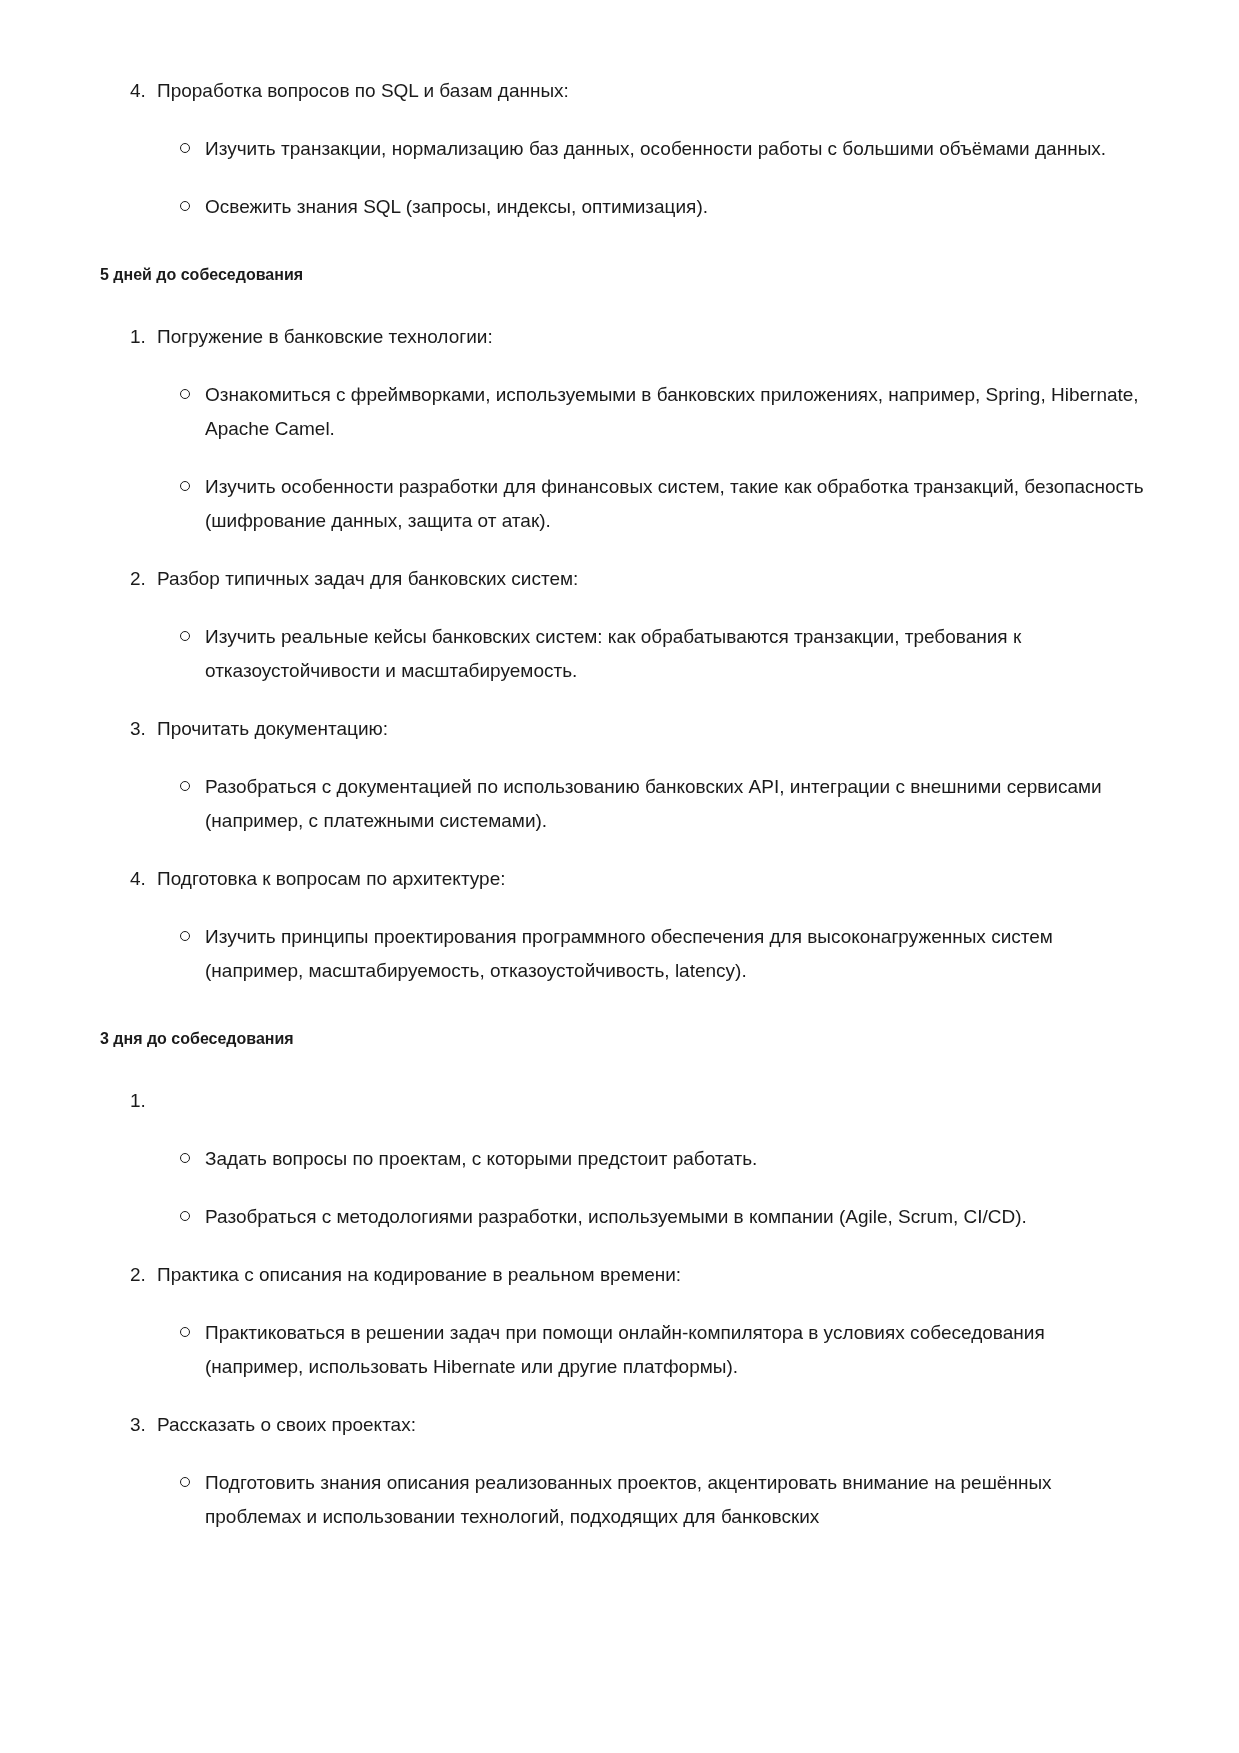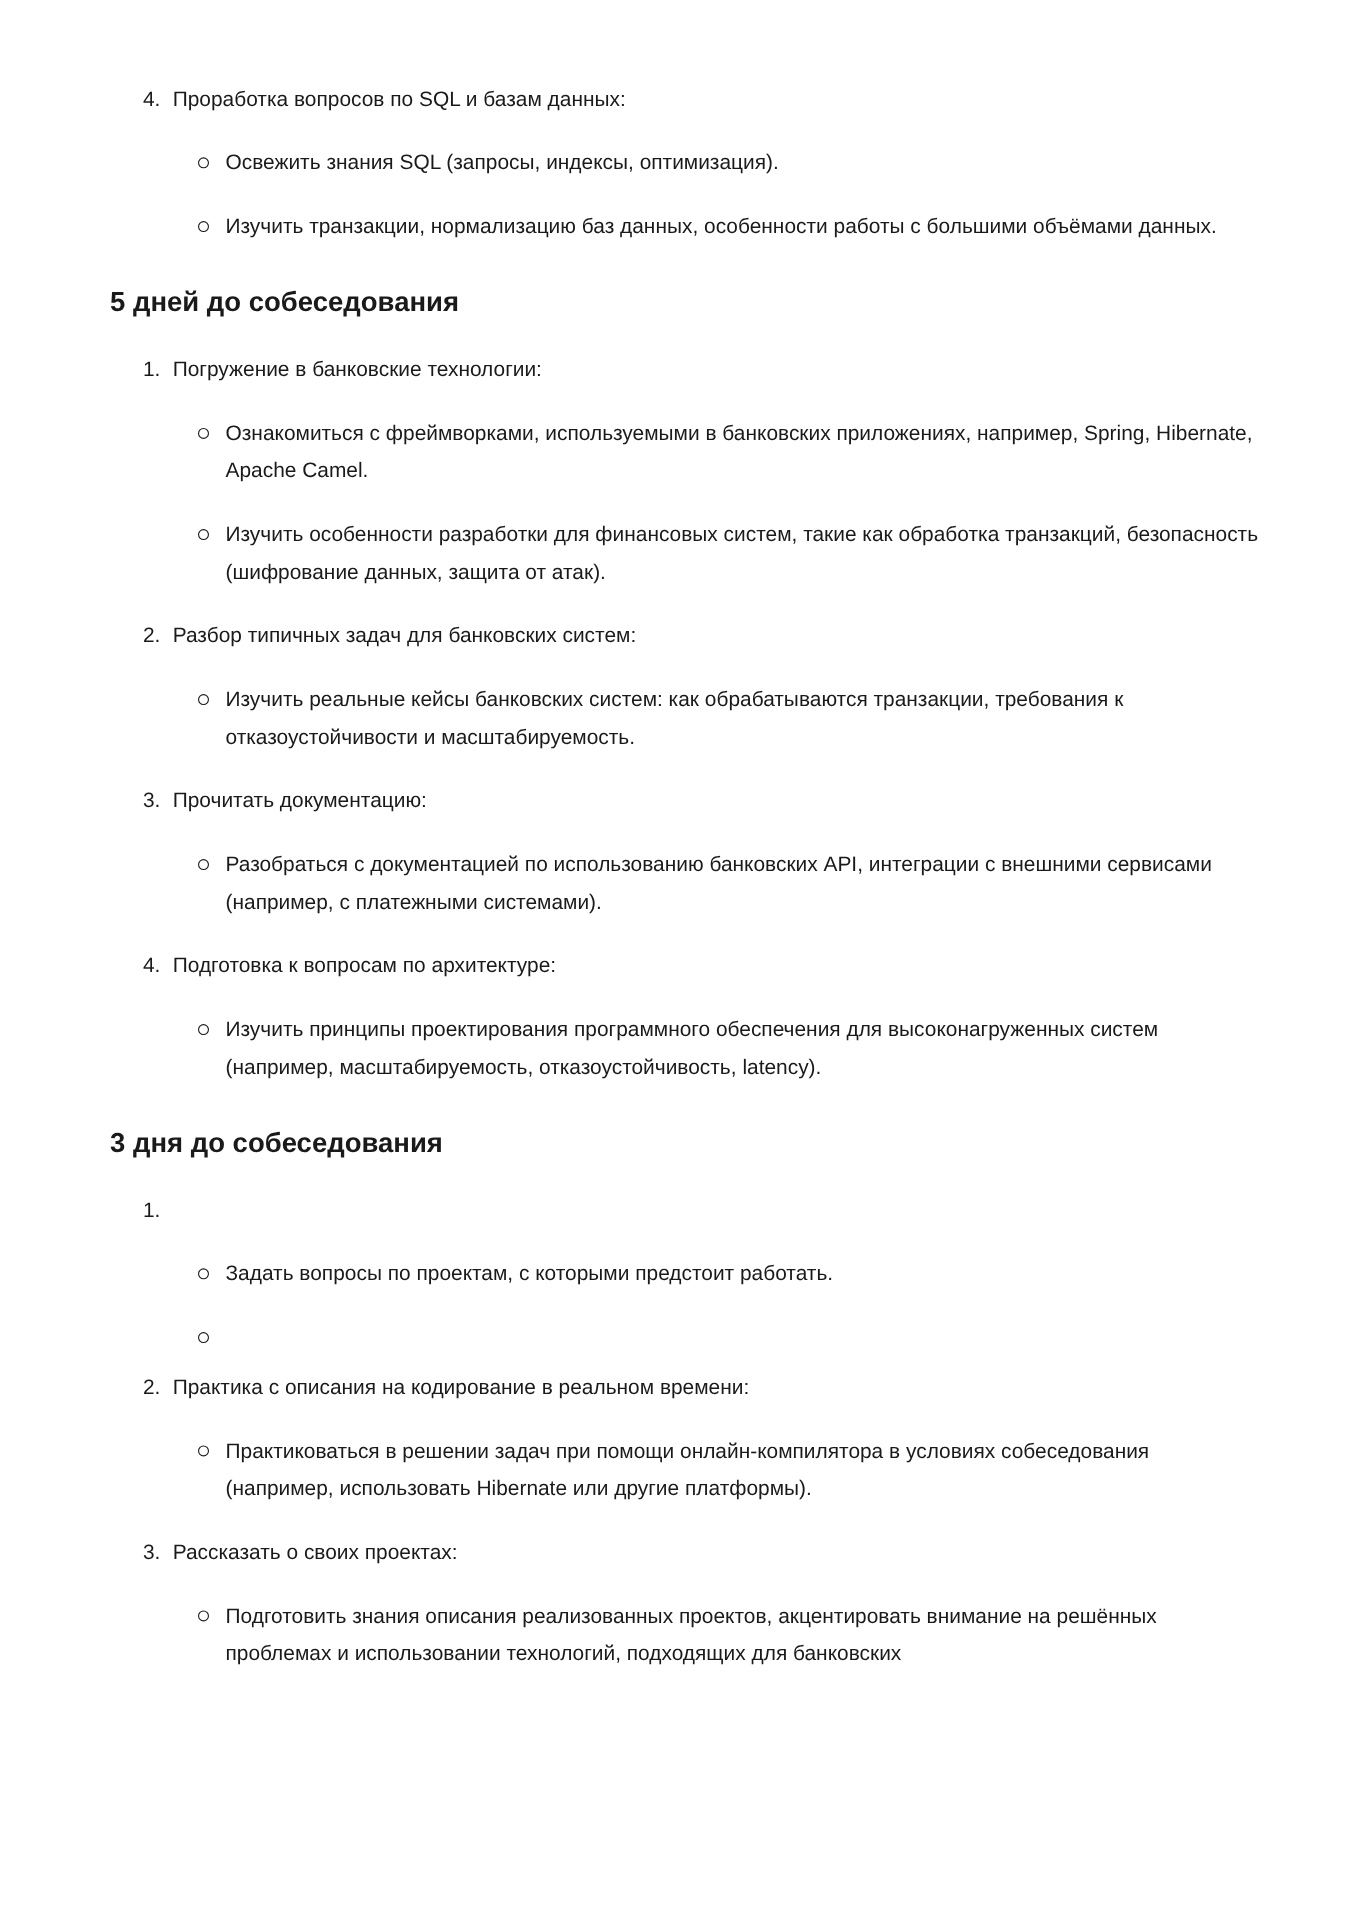--- a/index.html
+++ b/index.html
@@ -38,45 +38,45 @@
     flex: none;
     width: 8px;
     height: 8px;
     border: 1.8px solid #1a1a1a;
     border-radius: 50%;
     margin-top: 11px;
     margin-right: 15px;
     background: transparent;
   }
   .section-heading {
-    font-size: 25px;
+    font-size: 16px;
     font-weight: 700;
     margin: 34px 0 28px 0;
     line-height: 34px;
   }
   .text { display: block; }
 </style>
 </head>
 <body>
 
 <div class="doc">
 
   <div class="ol-item">
     <span class="marker">4.</span>
     <span class="text">Проработка вопросов по SQL и базам данных:</span>
   </div>
 
   <div class="ul-item">
     <span class="bullet"></span>
-    <span class="text">Освежить знания SQL (запросы, индексы, оптимизация).</span>
+    <span class="text">Изучить транзакции, нормализацию баз данных, особенности работы с большими объёмами данных.</span>
   </div>
 
   <div class="ul-item">
     <span class="bullet"></span>
-    <span class="text">Изучить транзакции, нормализацию баз данных, особенности работы с большими объёмами данных.</span>
+    <span class="text">Освежить знания SQL (запросы, индексы, оптимизация).</span>
   </div>
 
   <h3 class="section-heading">5 дней до собеседования</h3>
 
   <div class="ol-item">
     <span class="marker">1.</span>
     <span class="text">Погружение в банковские технологии:</span>
   </div>
 
   <div class="ul-item">
@@ -125,20 +125,21 @@
     <span class="marker">1.</span>
   </div>
 
   <div class="ul-item">
     <span class="bullet"></span>
     <span class="text">Задать вопросы по проектам, с которыми предстоит работать.</span>
   </div>
 
   <div class="ul-item">
     <span class="bullet"></span>
+    <span class="text">Разобраться с методологиями разработки, используемыми в компании (Agile, Scrum, CI/CD).</span>
   </div>
 
   <div class="ol-item">
     <span class="marker">2.</span>
     <span class="text">Практика с описания на кодирование в реальном времени:</span>
   </div>
 
   <div class="ul-item">
     <span class="bullet"></span>
     <span class="text">Практиковаться в решении задач при помощи онлайн-компилятора в условиях собеседования (например, использовать Hibernate или другие платформы).</span>

